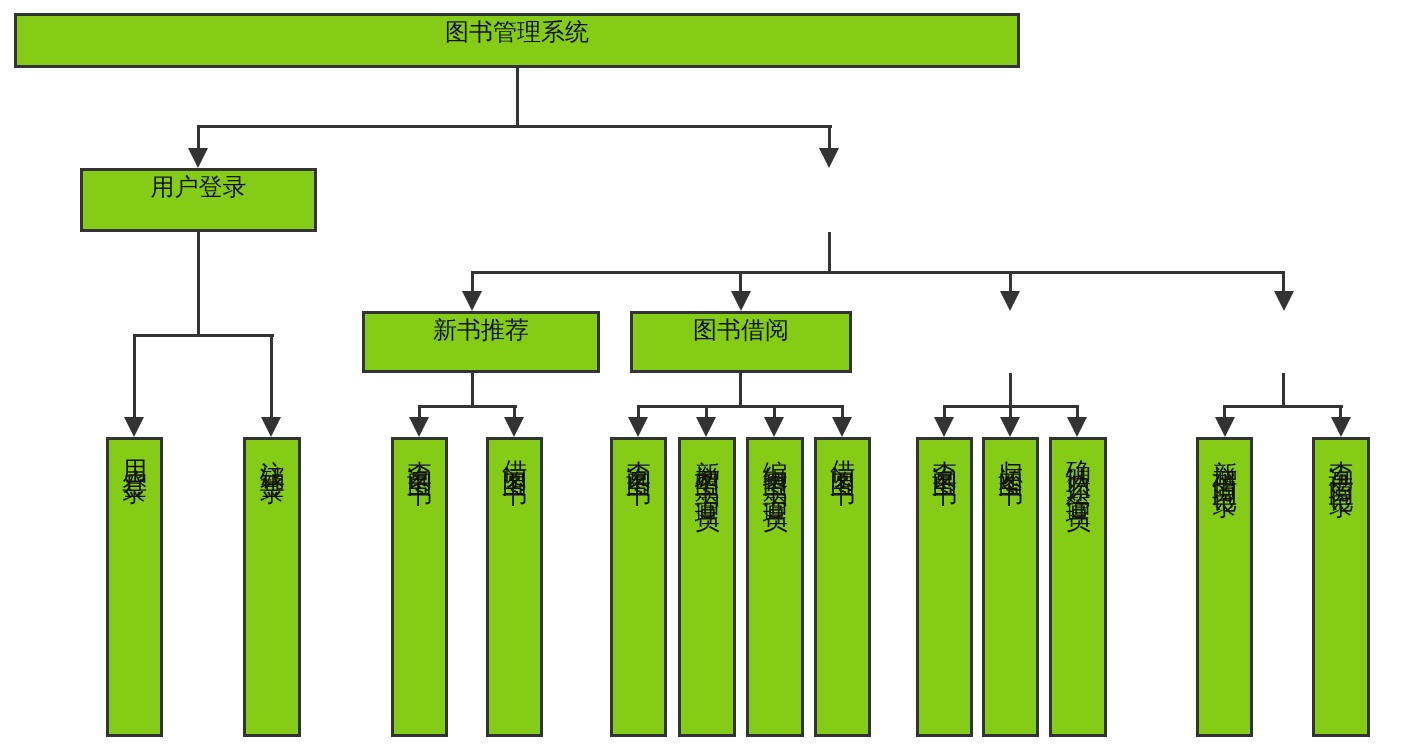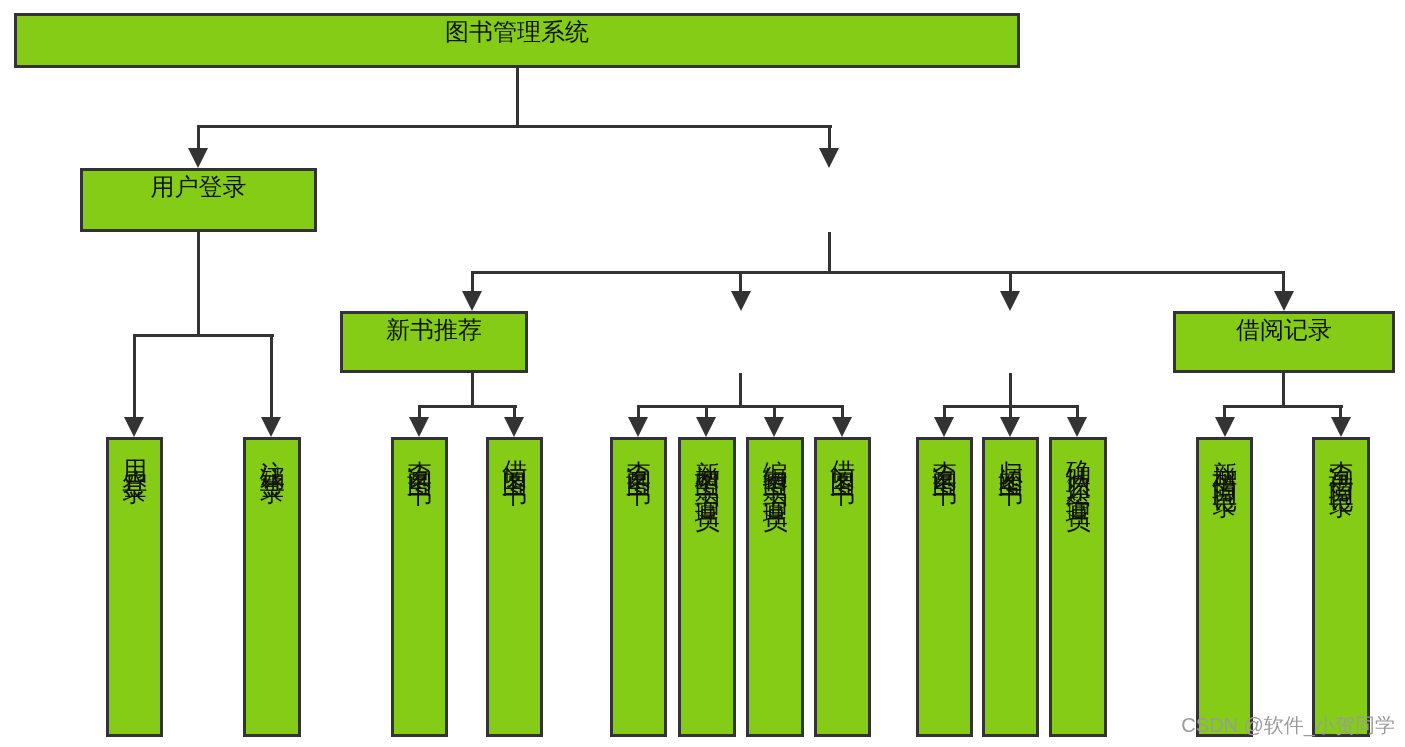--- a/index.html
+++ b/index.html
@@ -78,25 +78,25 @@
   <div class="ln" style="left:471px;top:271px;width:814px;height:3px"></div>
   <div class="ln" style="left:471px;top:271px;width:3px;height:22px"></div>
   <div class="ln" style="left:739px;top:271px;width:3px;height:22px"></div>
   <div class="ln" style="left:1009px;top:271px;width:3px;height:22px"></div>
   <div class="ln" style="left:1282px;top:271px;width:3px;height:22px"></div>
   <div class="arrow" style="left:462px;top:291px"></div>
   <div class="arrow" style="left:731px;top:291px"></div>
   <div class="arrow" style="left:1000px;top:291px"></div>
   <div class="arrow" style="left:1274px;top:291px"></div>
 
-  <div class="box hbox" style="left:340px;top:311px;width:188px;height:62px">
+  <div class="box hbox" style="left:362px;top:311px;width:238px;height:62px">
     <span>新书推荐</span>
   </div>
-  <div class="box hbox" style="left:1173px;top:311px;width:222px;height:62px">
-    <span>借阅记录</span>
+  <div class="box hbox" style="left:630px;top:311px;width:222px;height:62px">
+    <span>图书借阅</span>
   </div>
 
   <div class="ln" style="left:471px;top:373px;width:3px;height:32px"></div>
   <div class="ln" style="left:418px;top:405px;width:99px;height:3px"></div>
   <div class="ln" style="left:418px;top:405px;width:3px;height:14px"></div>
   <div class="ln" style="left:513px;top:405px;width:3px;height:14px"></div>
   <div class="arrow" style="left:409px;top:417px"></div>
   <div class="arrow" style="left:504px;top:417px"></div>
 
   <div class="ln" style="left:739px;top:373px;width:3px;height:32px"></div>
@@ -163,15 +163,14 @@
     <span class="vtext">确认归还（管理员）</span>
   </div>
 
   <div class="box" style="left:1196px;top:437px;width:57px;height:300px">
     <span class="vtext">新增借阅记录</span>
   </div>
   <div class="box" style="left:1312px;top:437px;width:58px;height:300px">
     <span class="vtext">查询借阅记录</span>
   </div>
 
-  <div class="watermark">CSDN @软件_小贺同学</div>
 
 </div>
 
 </body></html>

